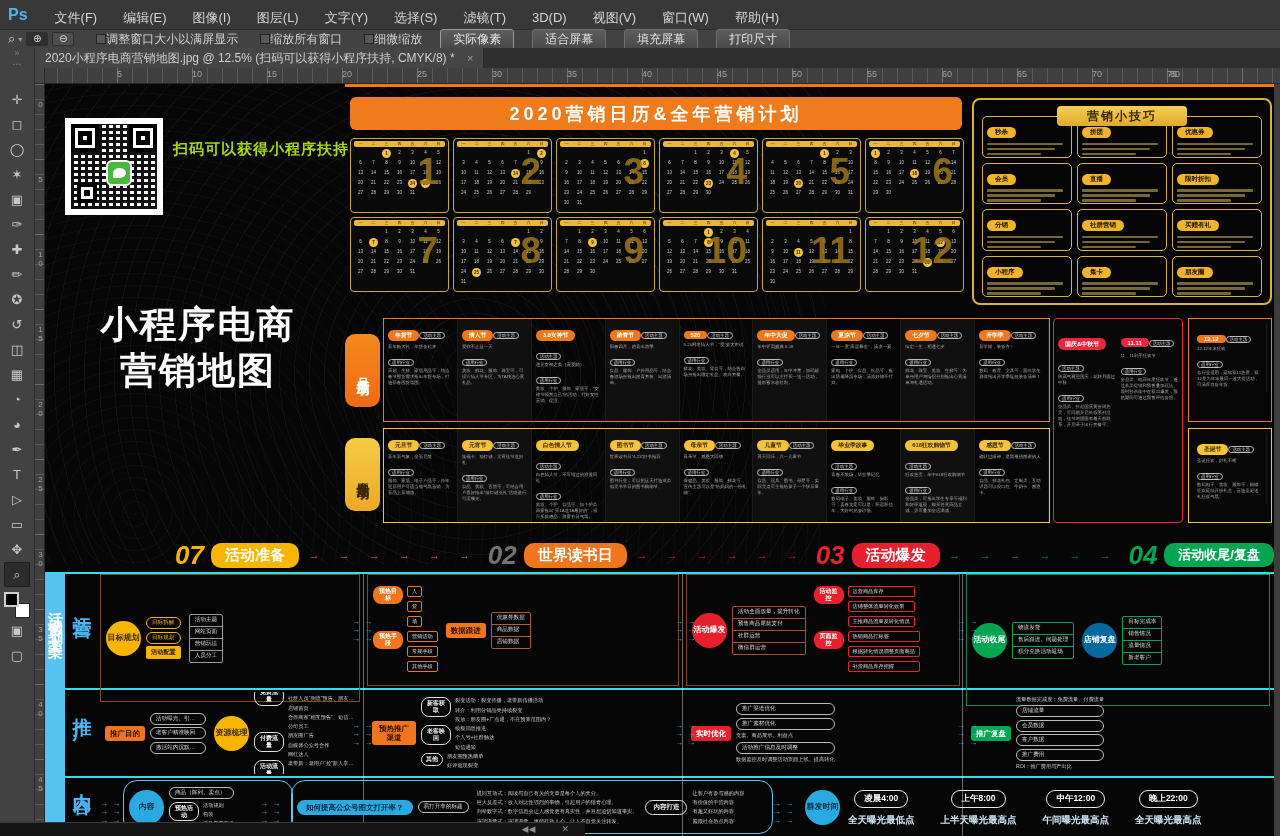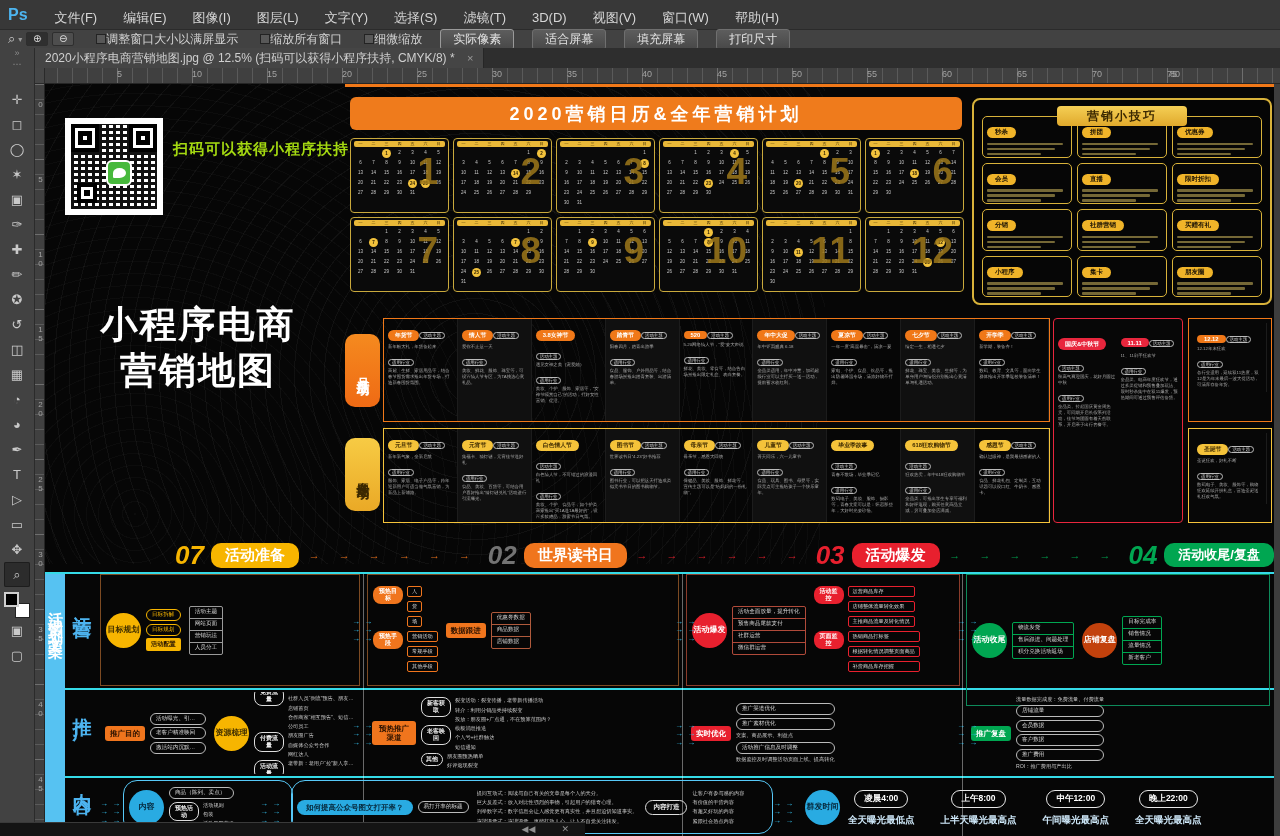--- a/index.html
+++ b/index.html
@@ -918,21 +918,21 @@
       </div>
     <div class="sidebar-blue">活动策划文案</div>
     <div id="flowArea">
         <div class="cyan-line" style="left: 0px; top: 488px; width: 1229px; height: 2px;"></div>
         <div class="cyan-line" style="left: 20px; top: 604px; width: 1209px; height: 2px;"></div>
         <div class="cyan-line" style="left: 20px; top: 692px; width: 1209px; height: 2px;"></div>
         <div class="vsep" style="left: 318px; top: 490px; height: 262px;"></div>
         <div class="vsep" style="left: 637px; top: 490px; height: 262px;"></div>
         <div class="vsep" style="left: 917px; top: 490px; height: 262px;"></div>
         <div class="row-label" style="top: 516px;">运营</div>
-        <div class="fcell" style="left: 55px; top: 490px; width: 260px; height: 112px; border: 1px solid rgb(124, 74, 34);">
+        <div class="fcell" style="left: 55px; top: 490px; width: 260px; height: 128px; border: 1px solid rgb(124, 74, 34);">
           <div class="cluster">
             <div class="fcircle" style="background: rgb(247, 181, 0); color: rgb(64, 47, 0);">目标规划</div>
             <div class="citems">
               <div class="opill" style="border-color: rgb(247, 181, 0); color: rgb(247, 181, 0);">目标拆解</div>
               <div class="opill" style="border-color: rgb(247, 181, 0); color: rgb(247, 181, 0);">目标规划</div>
               <div class="ftag" style="background: rgb(247, 181, 0);">活动配置</div>
             </div>
           </div>
           <div class="cluster">
             <div class="citems">
@@ -1015,21 +1015,21 @@
             <div class="fcircle" style="background: rgb(0, 166, 81); color: rgb(255, 255, 255);">活动收尾</div>
             <div class="citems">
               <div class="ftbl" style="border-color: rgb(0, 166, 81);">
                 <div class="ftr">物流发货</div>
                 <div class="ftr" style="border-top: 1px solid rgb(0, 166, 81);">售后跟进、问题处理</div>
                 <div class="ftr" style="border-top: 1px solid rgb(0, 166, 81);">积分兑换活动返场</div>
               </div>
             </div>
           </div>
           <div class="cluster">
-            <div class="fcircle" style="background: #c2410c; color: rgb(255, 255, 255);">店铺复盘</div>
+            <div class="fcircle" style="background: #0369a1; color: rgb(255, 255, 255);">店铺复盘</div>
             <div class="citems">
               <div class="ftbl" style="border-color: rgb(0, 166, 81);">
                 <div class="ftr">目标完成率</div>
                 <div class="ftr" style="border-top: 1px solid rgb(0, 166, 81);">销售情况</div>
                 <div class="ftr" style="border-top: 1px solid rgb(0, 166, 81);">流量情况</div>
                 <div class="ftr" style="border-top: 1px solid rgb(0, 166, 81);">新老客户</div>
               </div>
             </div>
           </div>
         </div>

